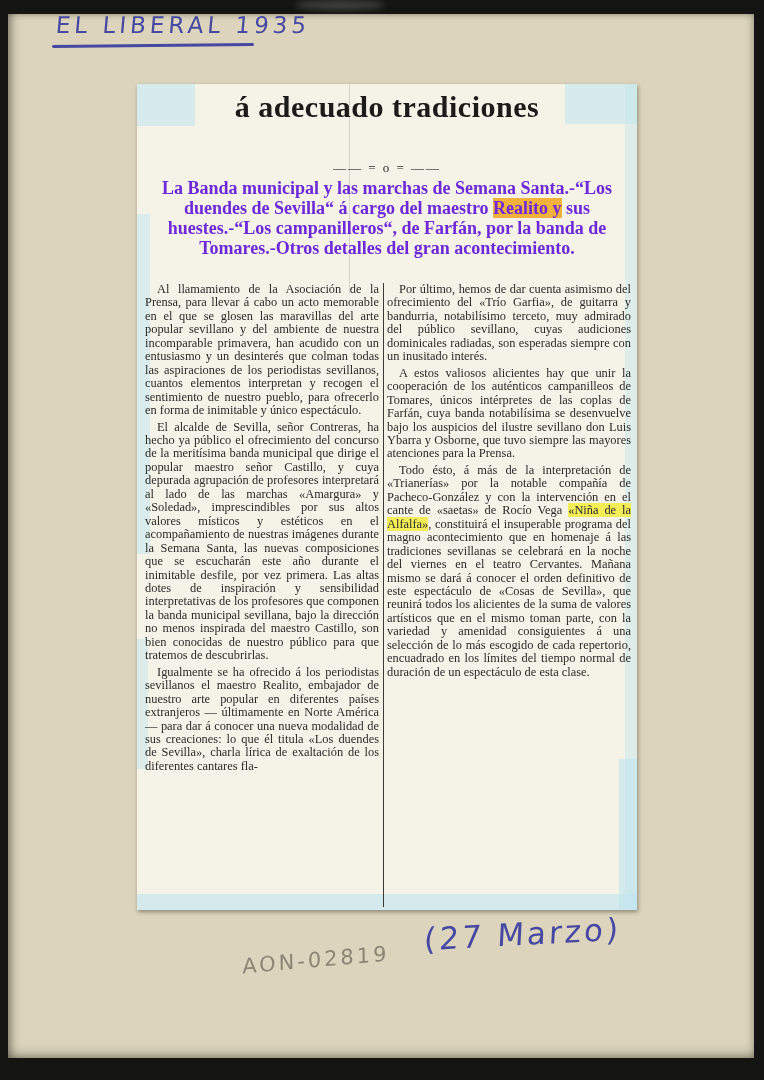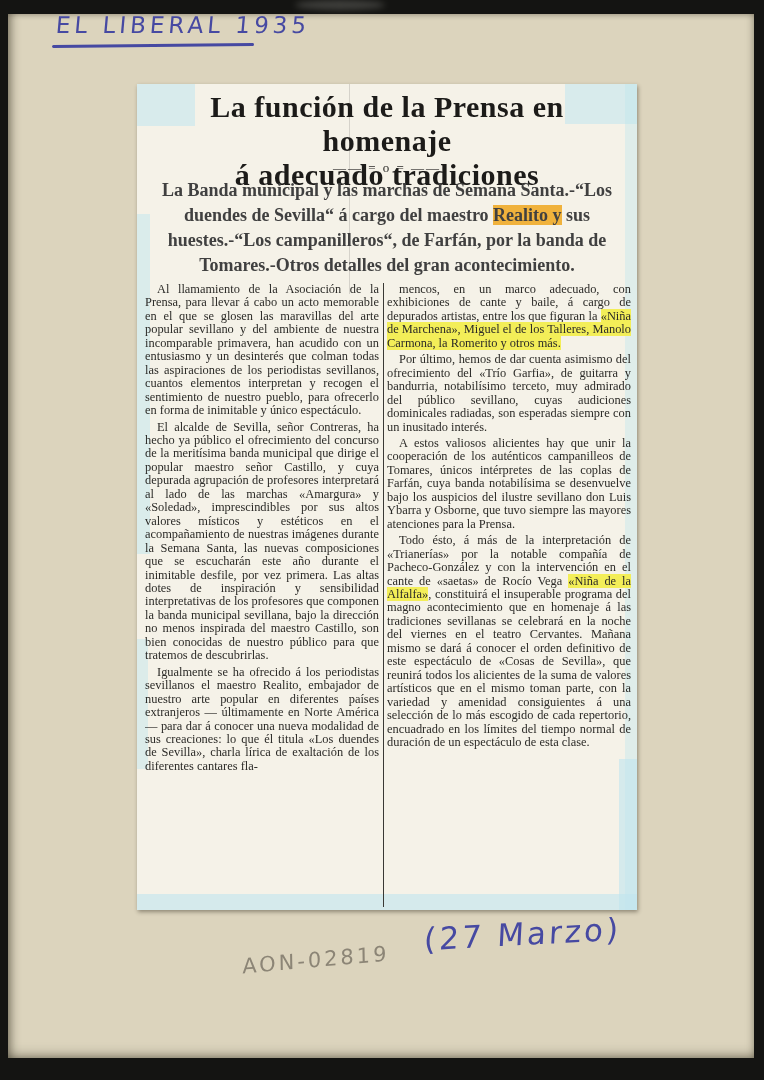--- a/index.html
+++ b/index.html
@@ -28,21 +28,21 @@
   .clipping{position:absolute;left:137px;top:84px;width:500px;height:826px;background:#f5f2e8;
             box-shadow:1px 2px 4px rgba(50,45,30,.45);overflow:hidden;color:#232220;}
   .tint{position:absolute;background:#bfe5ee;pointer-events:none;}
   .crease{position:absolute;left:212px;top:0;width:1px;height:210px;background:rgba(0,0,0,.13);}
   .headline{position:absolute;left:6px;top:6px;width:488px;text-align:center;
             font-weight:bold;font-size:30px;line-height:34px;color:#1c1b19;
             letter-spacing:.5px;}
   .divider{position:absolute;left:0;top:76px;width:500px;text-align:center;
            font-size:13px;letter-spacing:2px;color:#2a2927;}
   .subhead{position:absolute;left:10px;top:94px;width:480px;text-align:center;
-           font-weight:bold;font-size:18px;line-height:25px;color:#404040;}
+           font-weight:bold;font-size:18px;line-height:20px;color:#6d28d9;}
   .columns{position:absolute;left:8px;top:199px;width:486px;height:624px;display:flex;}
   .col{font-size:12.4px;line-height:13.45px;text-align:justify;color:#2b2a27;overflow:hidden;}
   .col p{margin:0 0 3px 0;text-indent:12px;}
   .col-left{width:234px;}
   .col-rule{width:1px;background:#3a3935;margin:0 3px 0 4px;}
   .col-right{flex:1;}
   .hl-y{background:#f3ee58;}
   .hl-o{background:#f0b23c;}
 </style>
 </head>
@@ -61,37 +61,35 @@
     <div class="tint" style="left:0;top:0;width:58px;height:42px;opacity:.55"></div>
     <div class="tint" style="left:0;top:130px;width:13px;height:340px;opacity:.5"></div>
     <div class="tint" style="left:0;top:555px;width:11px;height:130px;opacity:.45"></div>
     <div class="tint" style="left:428px;top:0;width:72px;height:40px;opacity:.55"></div>
     <div class="tint" style="left:488px;top:0;width:12px;height:826px;opacity:.4"></div>
     <div class="tint" style="left:482px;top:675px;width:18px;height:151px;opacity:.6"></div>
     <div class="tint" style="left:0;top:810px;width:500px;height:16px;opacity:.6"></div>
     <div class="crease"></div>
 
     <div class="headline">
-      <div>La función de la Prensa en homenaje</div>
       <div>á adecuado tradiciones</div>
     </div>
 
     <div class="divider">—— = o = ——</div>
 
     <div class="subhead"><span>La Banda municipal y las marchas de Semana Santa.-“Los duendes de Sevilla“ á cargo del maestro </span><span class="hl-o">Realito y</span><span> sus huestes.-“Los campanilleros“, de Farfán, por la banda de Tomares.-Otros detalles del gran acontecimiento.</span></div>
 
     <div class="columns">
       <div class="col col-left">
           <p><span>Al llamamiento de la Asociación de la Prensa, para llevar á cabo un acto memorable en el que se glosen las maravillas del arte popular sevillano y del ambiente de nuestra incomparable primavera, han acudido con un entusiasmo y un desinterés que colman todas las aspiraciones de los periodistas sevillanos, cuantos elementos interpretan y recogen el sentimiento de nuestro pueblo, para ofrecerlo en forma de inimitable y único espectáculo.</span></p>
           <p><span>El alcalde de Sevilla, señor Contreras, ha hecho ya público el ofrecimiento del concurso de la meritísima banda municipal que dirige el popular maestro señor Castillo, y cuya depurada agrupación de profesores interpretará al lado de las marchas «Amargura» y «Soledad», imprescindibles por sus altos valores místicos y estéticos en el acompañamiento de nuestras imágenes durante la Semana Santa, las nuevas composiciones que se escucharán este año durante el inimitable desfile, por vez primera. Las altas dotes de inspiración y sensibilidad interpretativas de los profesores que componen la banda municipal sevillana, bajo la dirección no menos inspirada del maestro Castillo, son bien conocidas de nuestro público para que tratemos de descubrirlas.</span></p>
           <p><span>Igualmente se ha ofrecido á los periodistas sevillanos el maestro Realito, embajador de nuestro arte popular en diferentes países extranjeros — últimamente en Norte América — para dar á conocer una nueva modalidad de sus creaciones: lo que él titula «Los duendes de Sevilla», charla lírica de exaltación de los diferentes cantares fla-</span></p>
         </div>
       <div class="col-rule"></div>
       <div class="col col-right">
-          <p><span>mencos, en un marco adecuado, con exhibiciones de cante y baile, á cargo de depurados artistas, entre los que figuran la </span><span class="hl-y">«Niña de Marchena», Miguel el de los Talleres, Manolo Carmona, la Romerito y otros más.</span></p>
           <p><span>Por último, hemos de dar cuenta asimismo del ofrecimiento del «Trío Garfia», de guitarra y bandurria, notabilísimo terceto, muy admirado del público sevillano, cuyas audiciones dominicales radiadas, son esperadas siempre con un inusitado interés.</span></p>
           <p><span>A estos valiosos alicientes hay que unir la cooperación de los auténticos campanilleos de Tomares, únicos intérpretes de las coplas de Farfán, cuya banda notabilísima se desenvuelve bajo los auspicios del ilustre sevillano don Luis Ybarra y Osborne, que tuvo siempre las mayores atenciones para la Prensa.</span></p>
           <p><span>Todo ésto, á más de la interpretación de «Trianerías» por la notable compañía de Pacheco-González y con la intervención en el cante de «saetas» de Rocío Vega </span><span class="hl-y">«Niña de la Alfalfa»</span><span>, constituirá el insuperable programa del magno acontecimiento que en homenaje á las tradiciones sevillanas se celebrará en la noche del viernes en el teatro Cervantes. Mañana mismo se dará á conocer el orden definitivo de este espectáculo de «Cosas de Sevilla», que reunirá todos los alicientes de la suma de valores artísticos que en el mismo toman parte, con la variedad y amenidad consiguientes á una selección de lo más escogido de cada repertorio, encuadrado en los límites del tiempo normal de duración de un espectáculo de esta clase.</span></p>
         </div>
     </div>
   </div>
 
   <div class="hand-blue date-note">(27 Marzo)</div>
   <div class="archive-code">AON-02819</div>
 </div>

